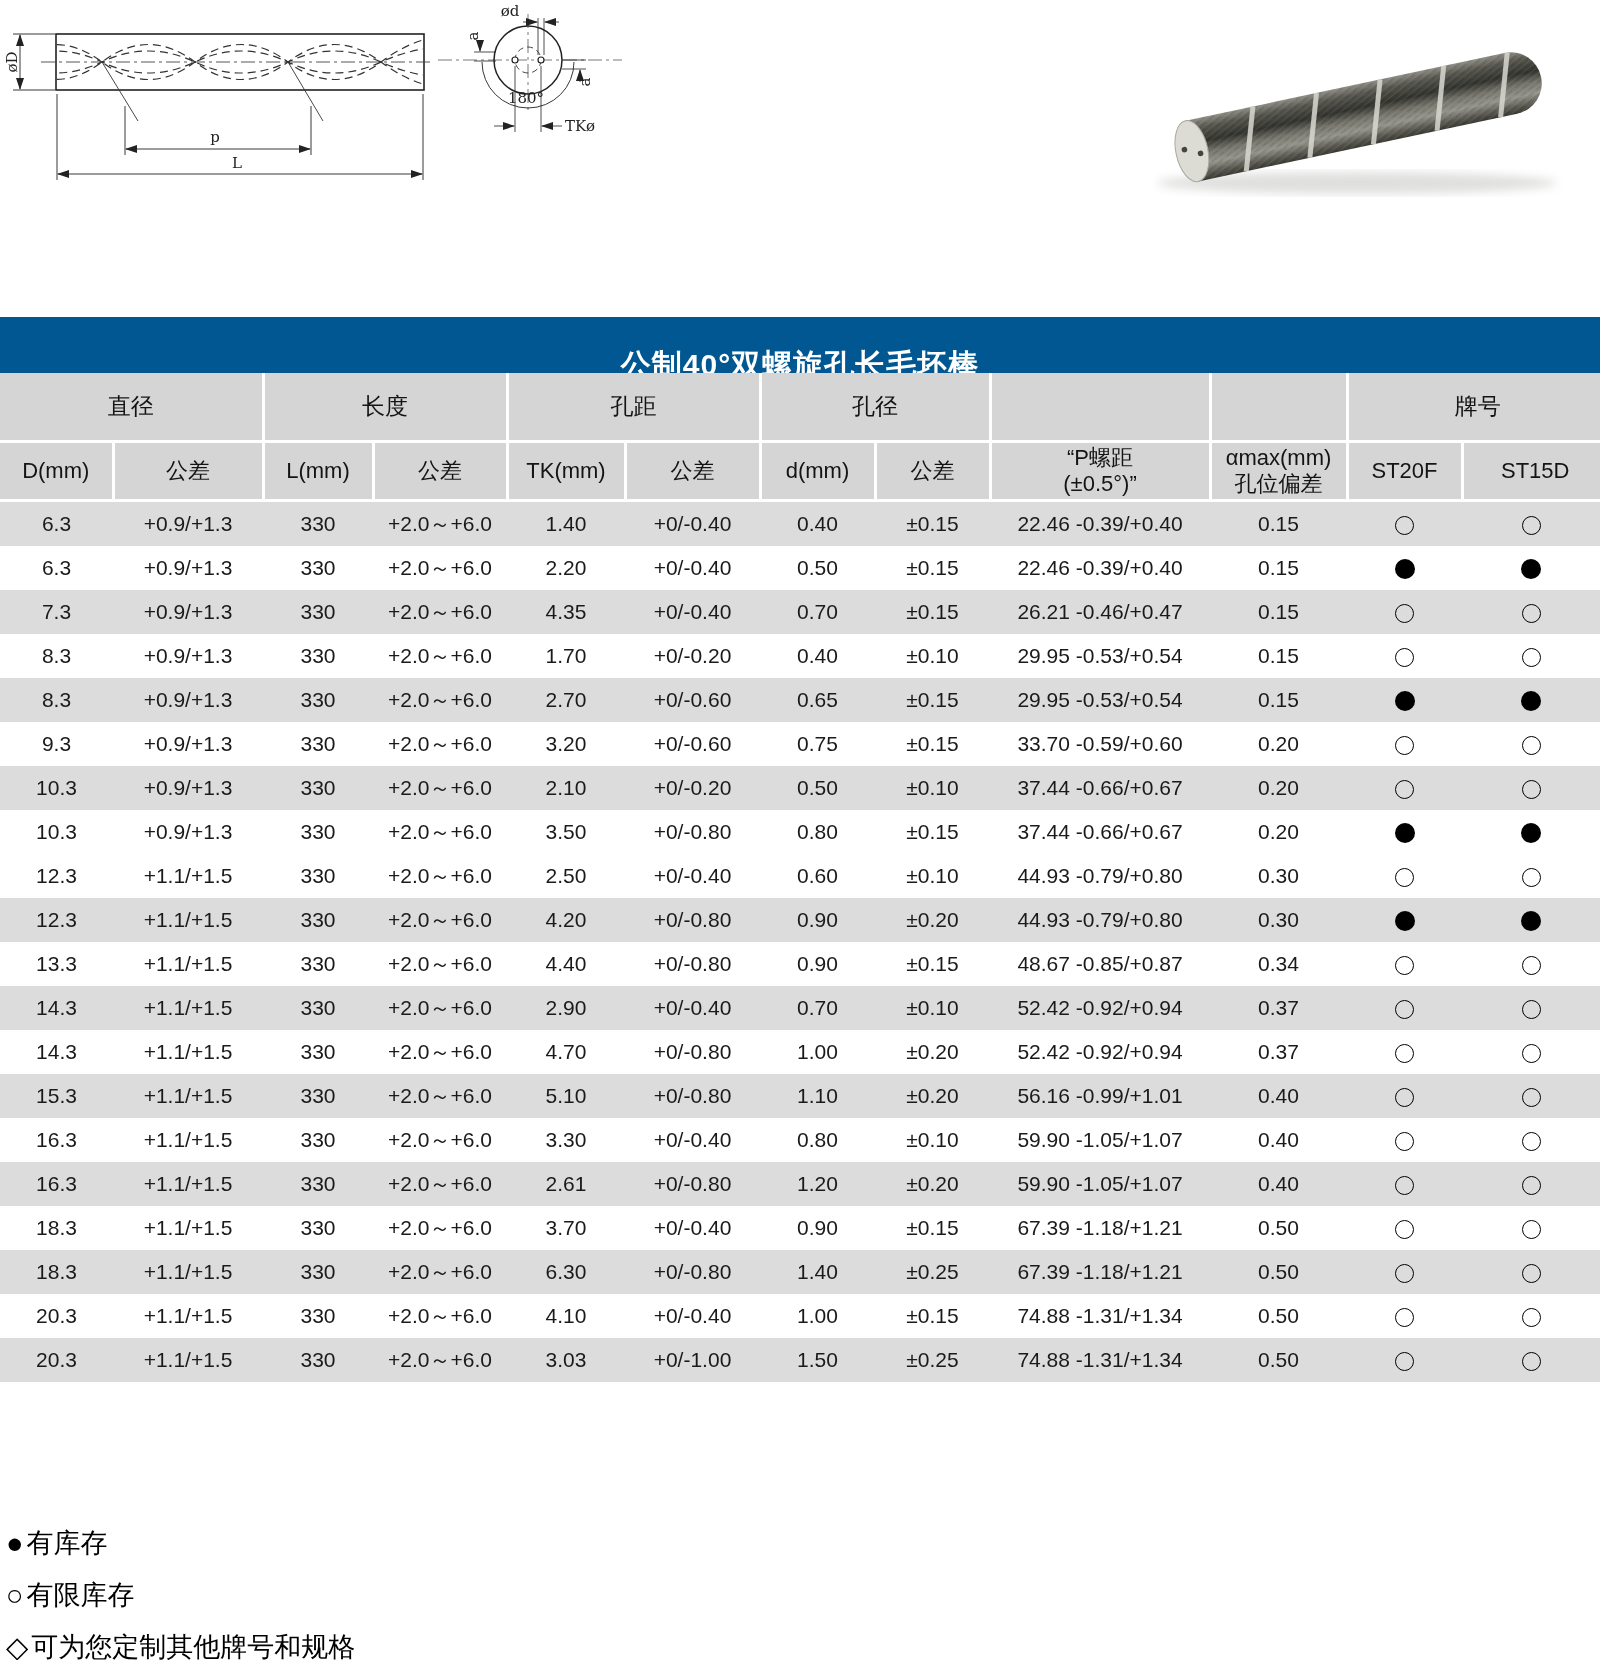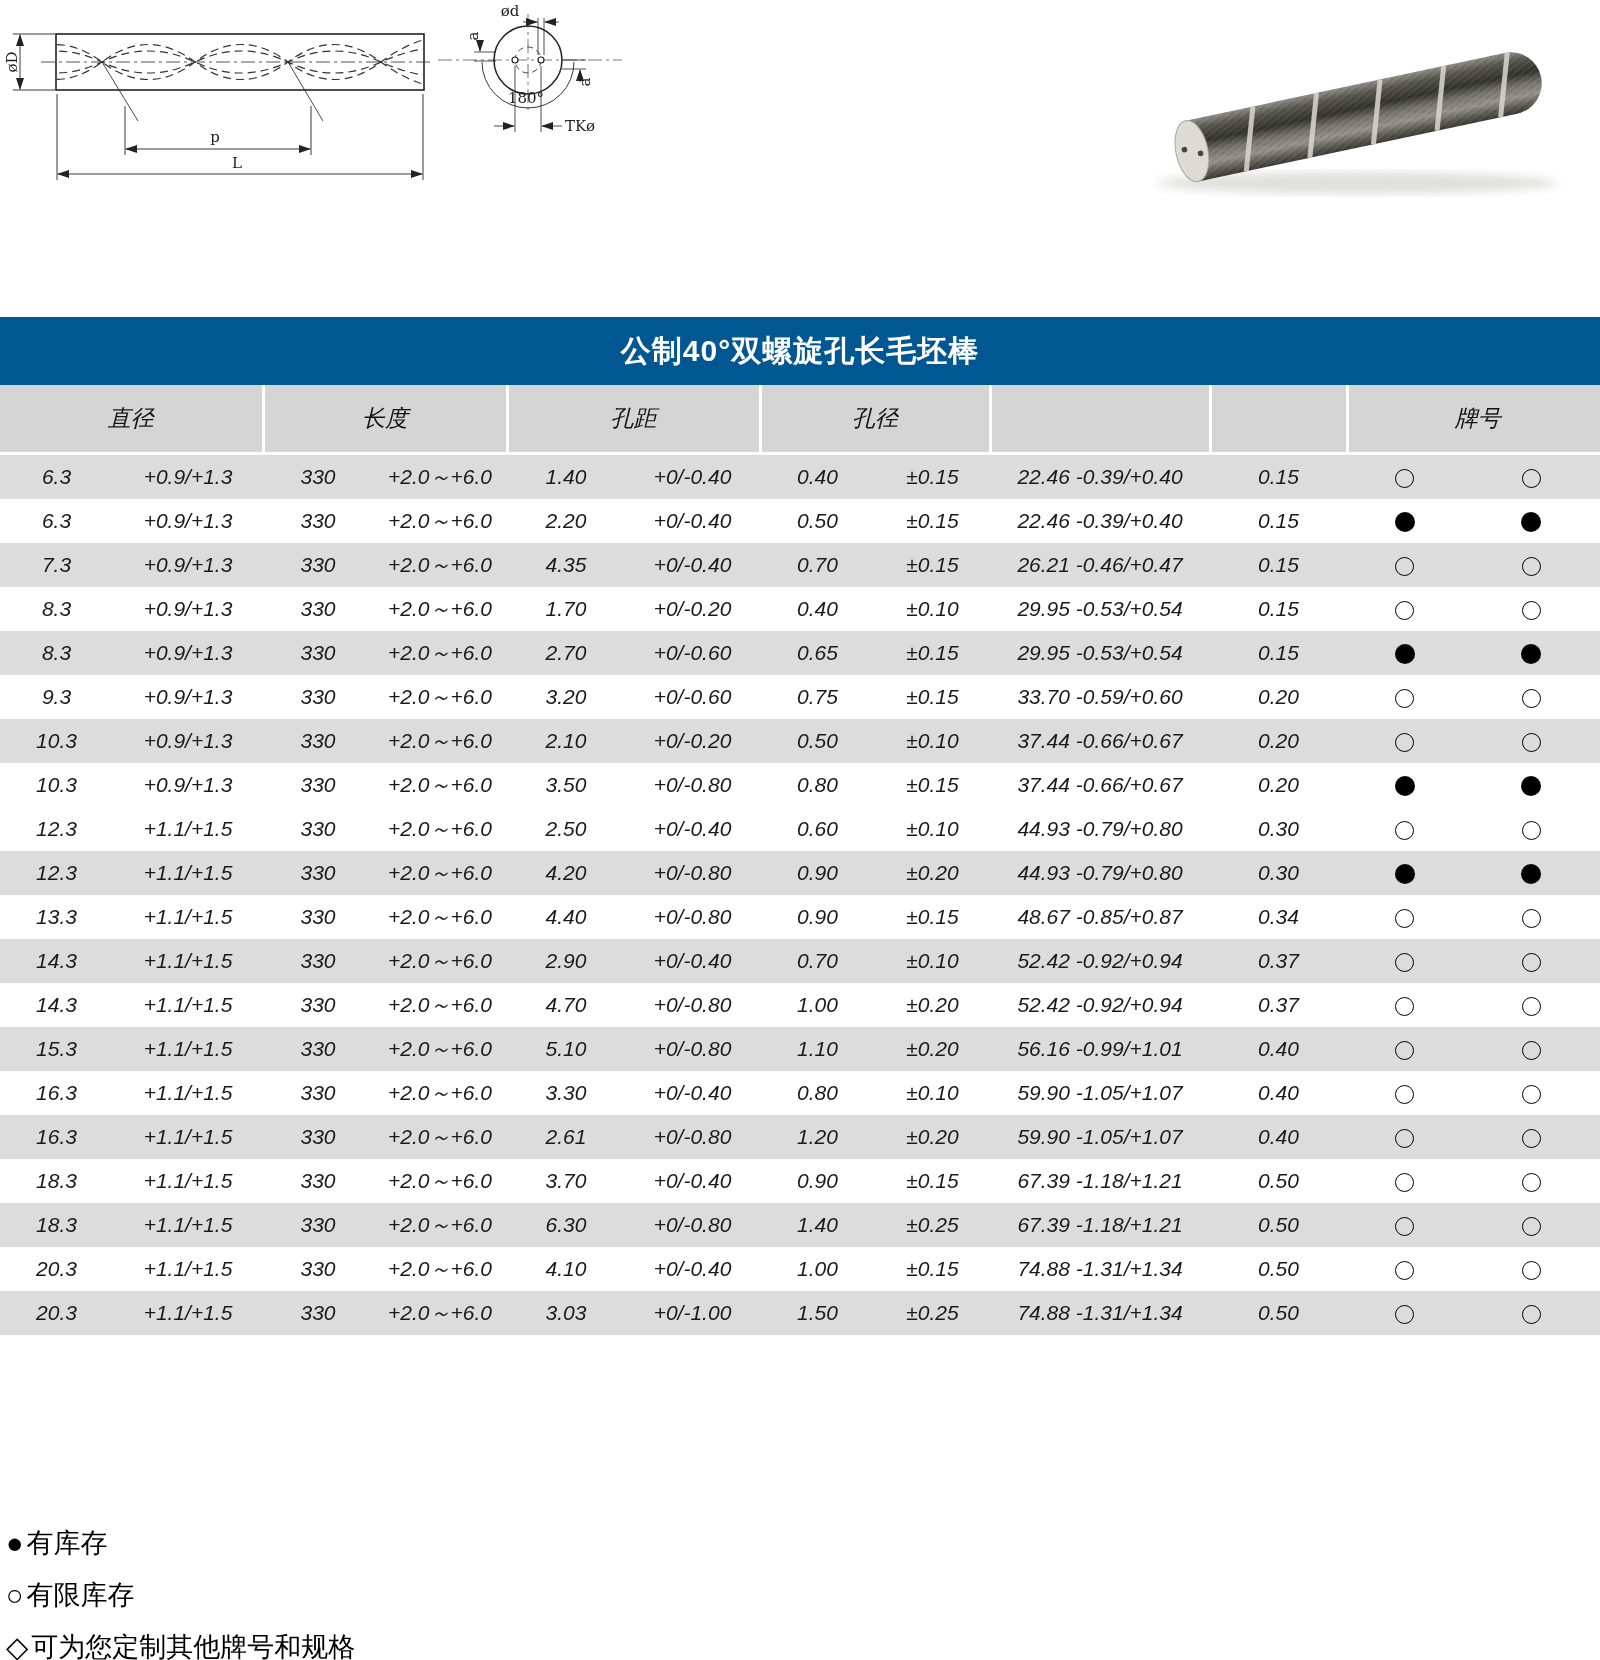--- a/index.html
+++ b/index.html
@@ -9,27 +9,27 @@
   }
   
   .drawing{position:absolute;}
   #sideview{left:5px; top:8px;}
   #crosssec{left:430px; top:0;}
   #photo{left:1122px; top:15px;}
   .dim-text{font-family:"DejaVu Serif","Liberation Serif",serif; font-size:15px; fill:#222;}
   
   .title-bar{
     position:absolute; left:0; top:317px; width:1600px; height:69px;
-    background:#015792; display:flex; align-items:center; justify-content:center;
+    background:#015792; display:flex; align-items:flex-end; justify-content:center;
   }
   .title-bar h1{margin:0; color:#ffffff; font-size:30px; font-weight:bold; letter-spacing:1px;}
   
   table.spec{
-    position:absolute; left:0; top:385px; width:1600px;
-    border-collapse:collapse; table-layout:fixed;font-style:italic;
+    position:absolute; left:0; top:373px; width:1600px;
+    border-collapse:collapse; table-layout:fixed;
   }
   table.spec th, table.spec td{
     text-align:center; vertical-align:middle; padding:0; overflow:hidden;
   }
   table.spec thead th{
     background:#d5d5d5; border-right:3px solid #ffffff; border-bottom:3px solid #ffffff;
     font-weight:500; color:#141414;
   }
   table.spec thead tr.group th{height:67px; font-size:23px;}
   table.spec thead tr.sub th{height:56px; font-size:22px; line-height:1.18; white-space:pre-line; font-weight:400;}
@@ -183,20 +183,36 @@
     <thead>
         <tr class="group">
           <th colspan="2">直径</th>
           <th colspan="2">长度</th>
           <th colspan="2">孔距</th>
           <th colspan="2">孔径</th>
           <th colspan="1"></th>
           <th colspan="1"></th>
           <th colspan="2">牌号</th>
         </tr>
+        <tr class="sub">
+          <th>D(mm)</th>
+          <th>公差</th>
+          <th>L(mm)</th>
+          <th>公差</th>
+          <th>TK(mm)</th>
+          <th>公差</th>
+          <th>d(mm)</th>
+          <th>公差</th>
+          <th>“P螺距
+(±0.5°)”</th>
+          <th>αmax(mm)
+孔位偏差</th>
+          <th>ST20F</th>
+          <th>ST15D</th>
+        </tr>
       </thead>
     <tbody>
         <tr class="stripe">
           <td>6.3</td>
           <td>+0.9/+1.3</td>
           <td>330</td>
           <td>+2.0～+6.0</td>
           <td>1.40</td>
           <td>+0/-0.40</td>
           <td>0.40</td>

